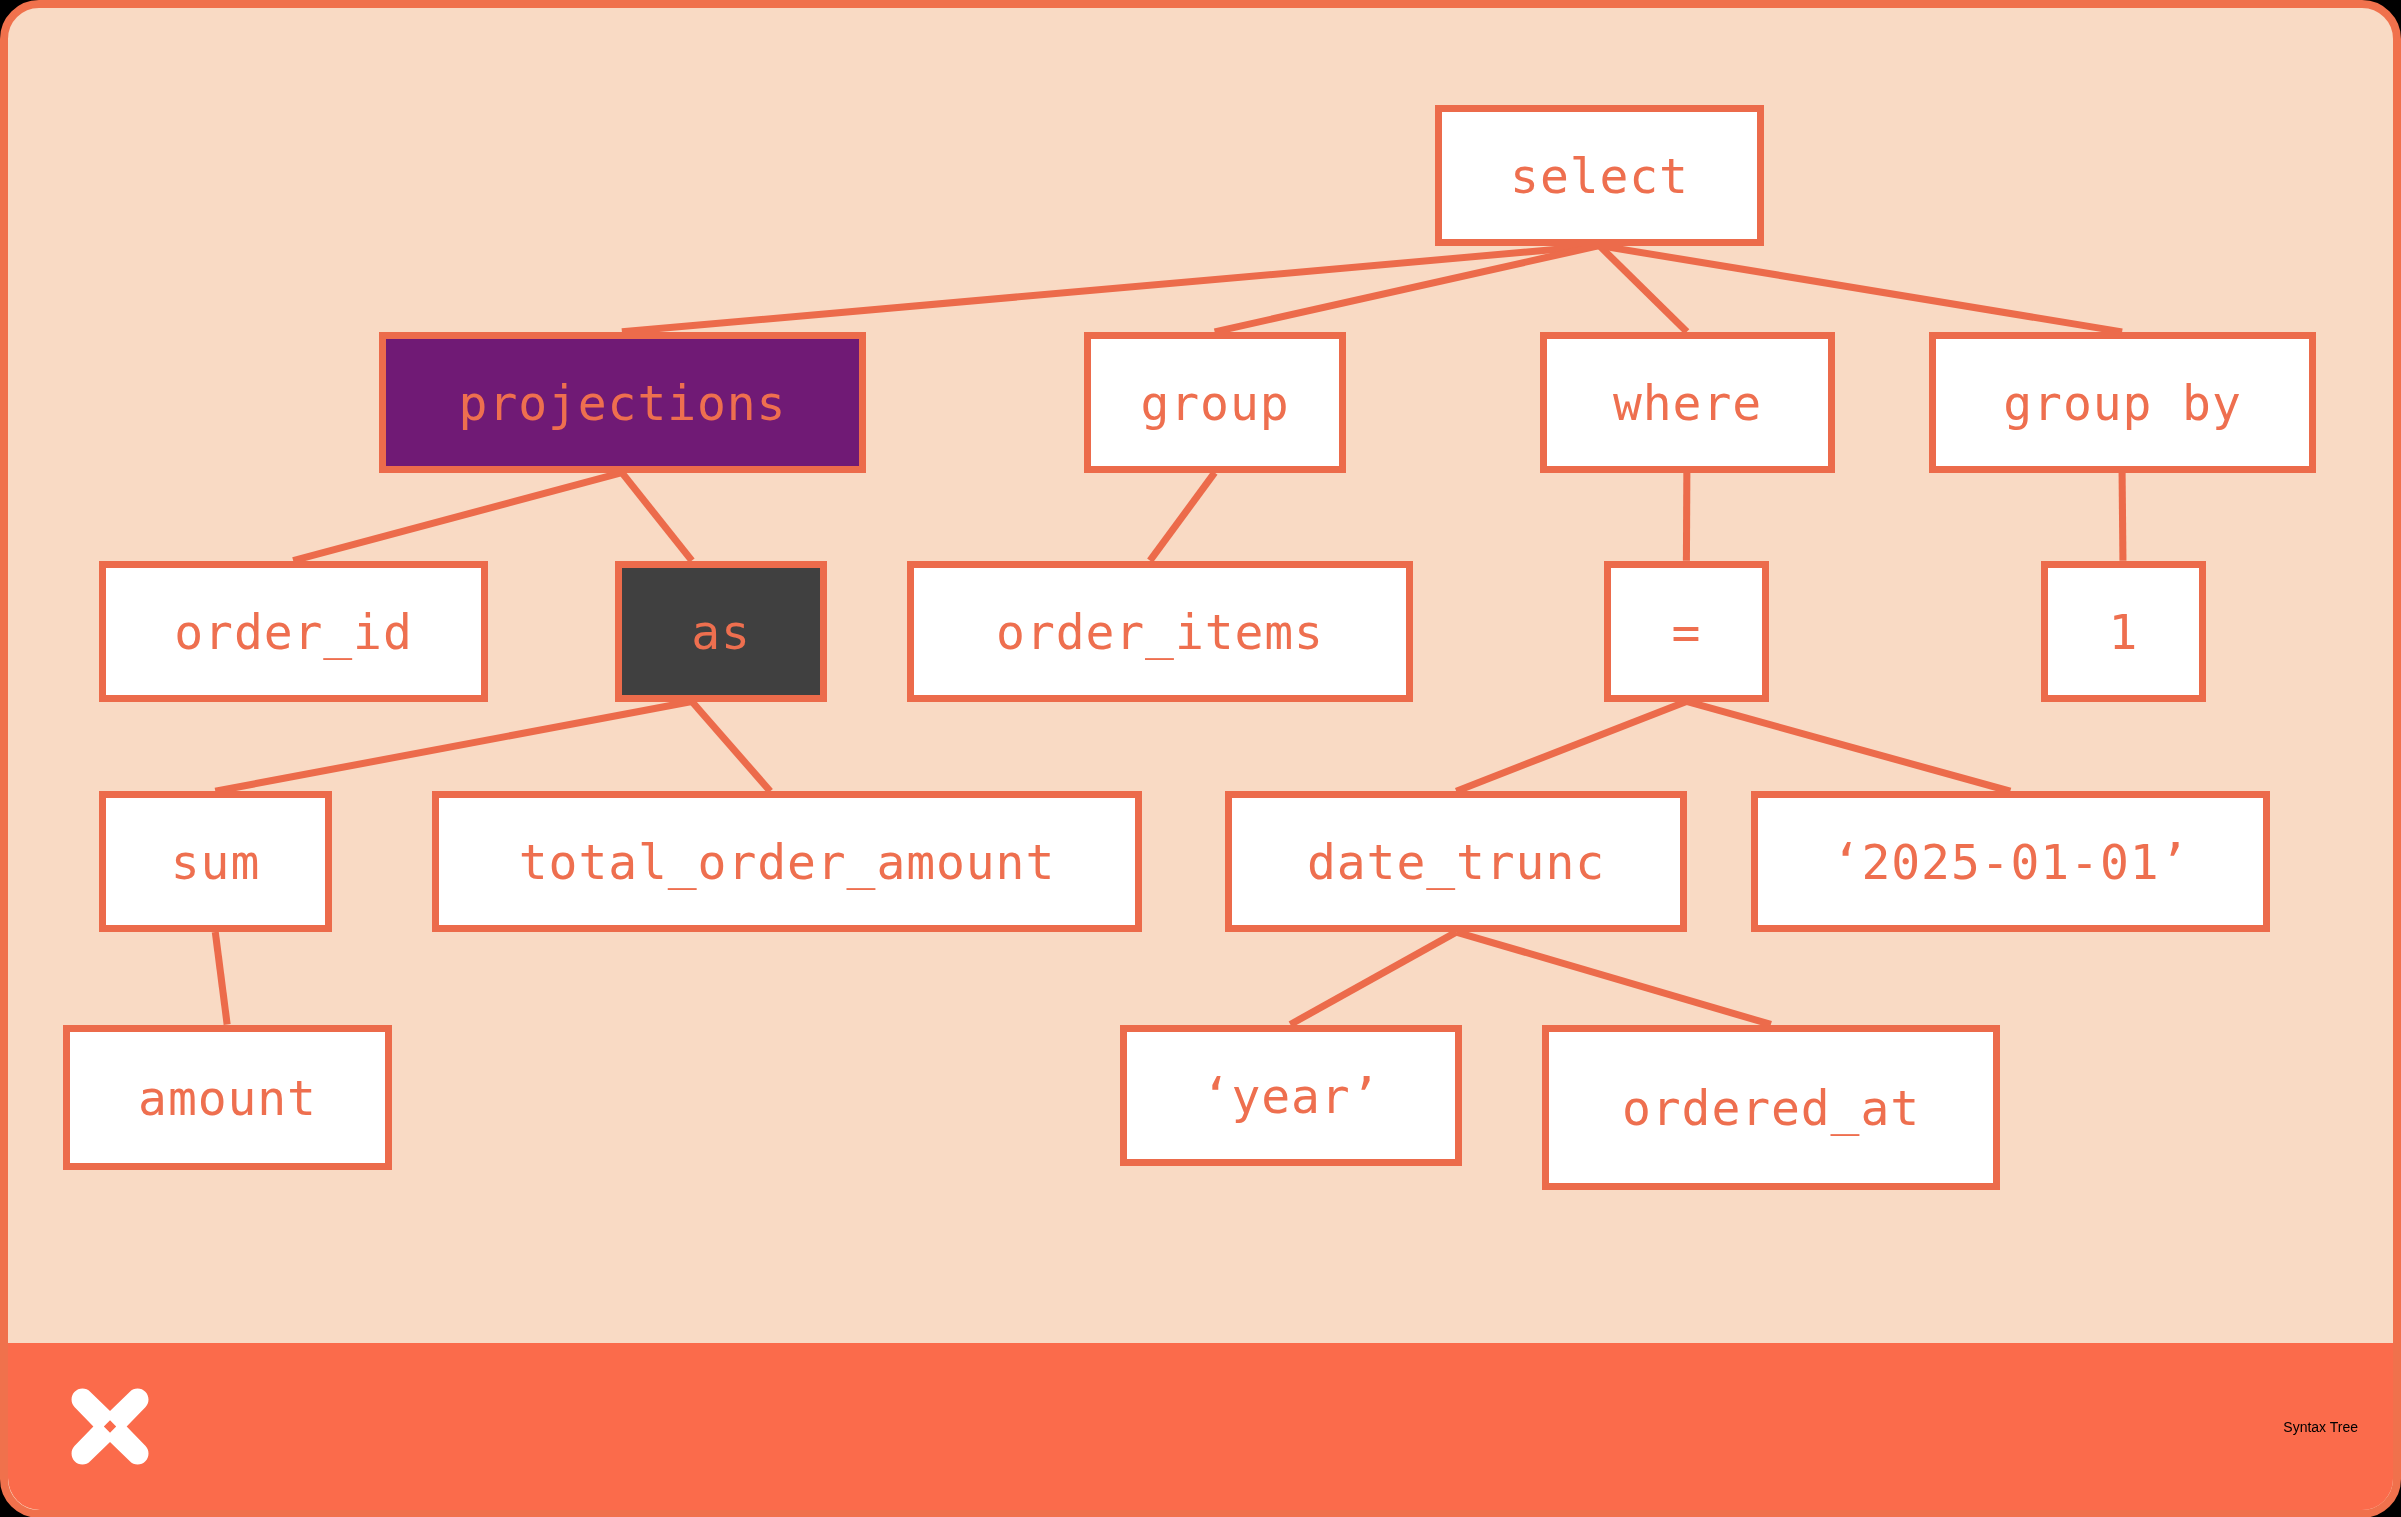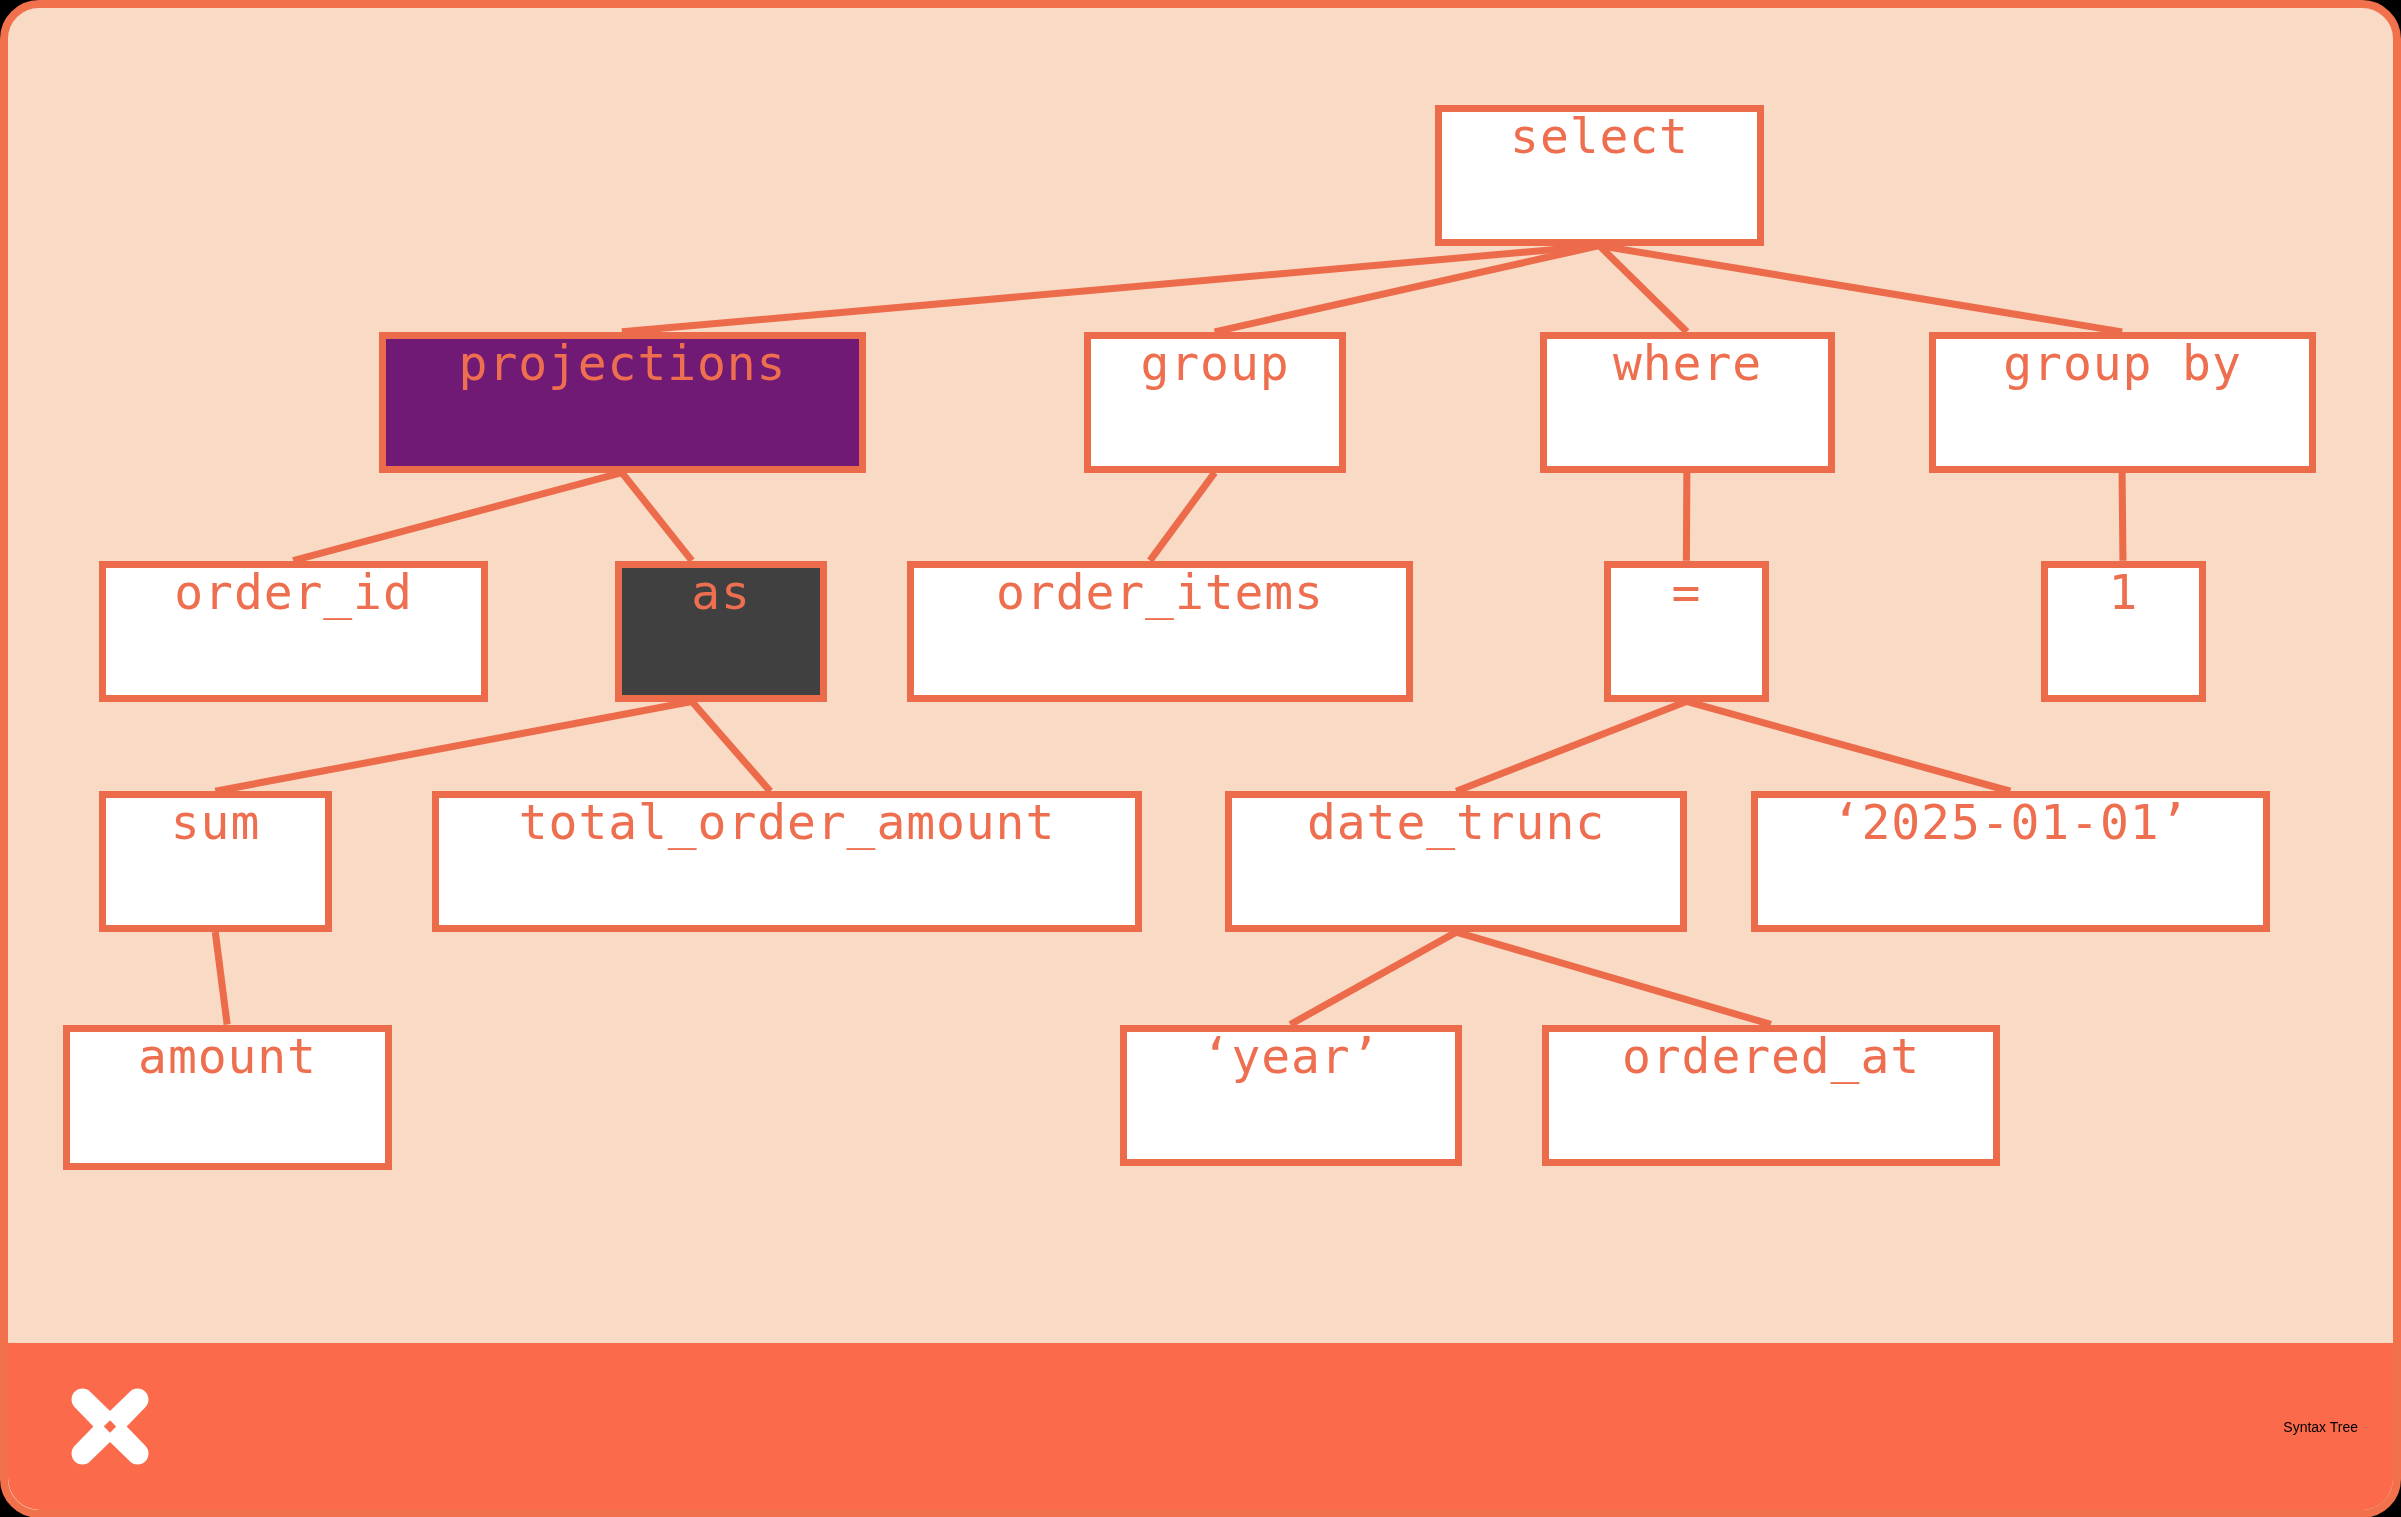--- a/index.html
+++ b/index.html
@@ -42,21 +42,21 @@
     top: 0;
     width: 2401px;
     height: 1350px;
   }
   .node {
     position: absolute;
     box-sizing: border-box;
     background: #FFFFFF;
     border: 7px solid #14532d;
     display: flex;
-    align-items: flex-start;
+    align-items: center;
     justify-content: center;
     color: #EE6F4F;
     font-family: "DejaVu Sans Mono", "Liberation Mono", monospace;
     font-size: 48px;
     letter-spacing: 0.9px;
     white-space: nowrap;
     line-height: 1;
   }
   
   #footer {
@@ -147,21 +147,21 @@
           </div>
           <div class="node" style="left: 1743px; top: 783px; width: 519px; height: 141px; border-color: rgb(236, 107, 75); background: rgb(255, 255, 255); color: rgb(238, 111, 79);">
             <span>‘2025-01-01’</span>
           </div>
           <div class="node" style="left: 55px; top: 1017px; width: 329px; height: 145px; border-color: rgb(236, 107, 75); background: rgb(255, 255, 255); color: rgb(238, 111, 79);">
             <span>amount</span>
           </div>
           <div class="node" style="left: 1112px; top: 1017px; width: 342px; height: 141px; border-color: rgb(236, 107, 75); background: rgb(255, 255, 255); color: rgb(238, 111, 79);">
             <span>‘year’</span>
           </div>
-          <div class="node" style="left: 1534px; top: 1017px; width: 458px; height: 141px; border-color: rgb(236, 107, 75); background: rgb(255, 255, 255); color: rgb(238, 111, 79);">
+          <div class="node" style="left: 1534px; top: 1017px; width: 458px; height: 165px; border-color: rgb(236, 107, 75); background: rgb(255, 255, 255); color: rgb(238, 111, 79);">
             <span>ordered_at</span>
           </div>
         </div>
     </div>
 
     <div id="footer" style="background: rgb(251, 107, 75);">
       <svg id="brand-logo" viewBox="0 0 100 100" aria-hidden="true">
         <path d="M20.5 10.0 C14.0 10.0 9.0 15.2 9.0 21.6 C9.0 24.7 10.2 27.6 12.3 29.7
                  L32.0 50.0 L12.3 70.3 C10.2 72.4 9.0 75.3 9.0 78.4
                  C9.0 84.8 14.0 90.0 20.5 90.0 C23.6 90.0 26.5 88.8 28.6 86.6

